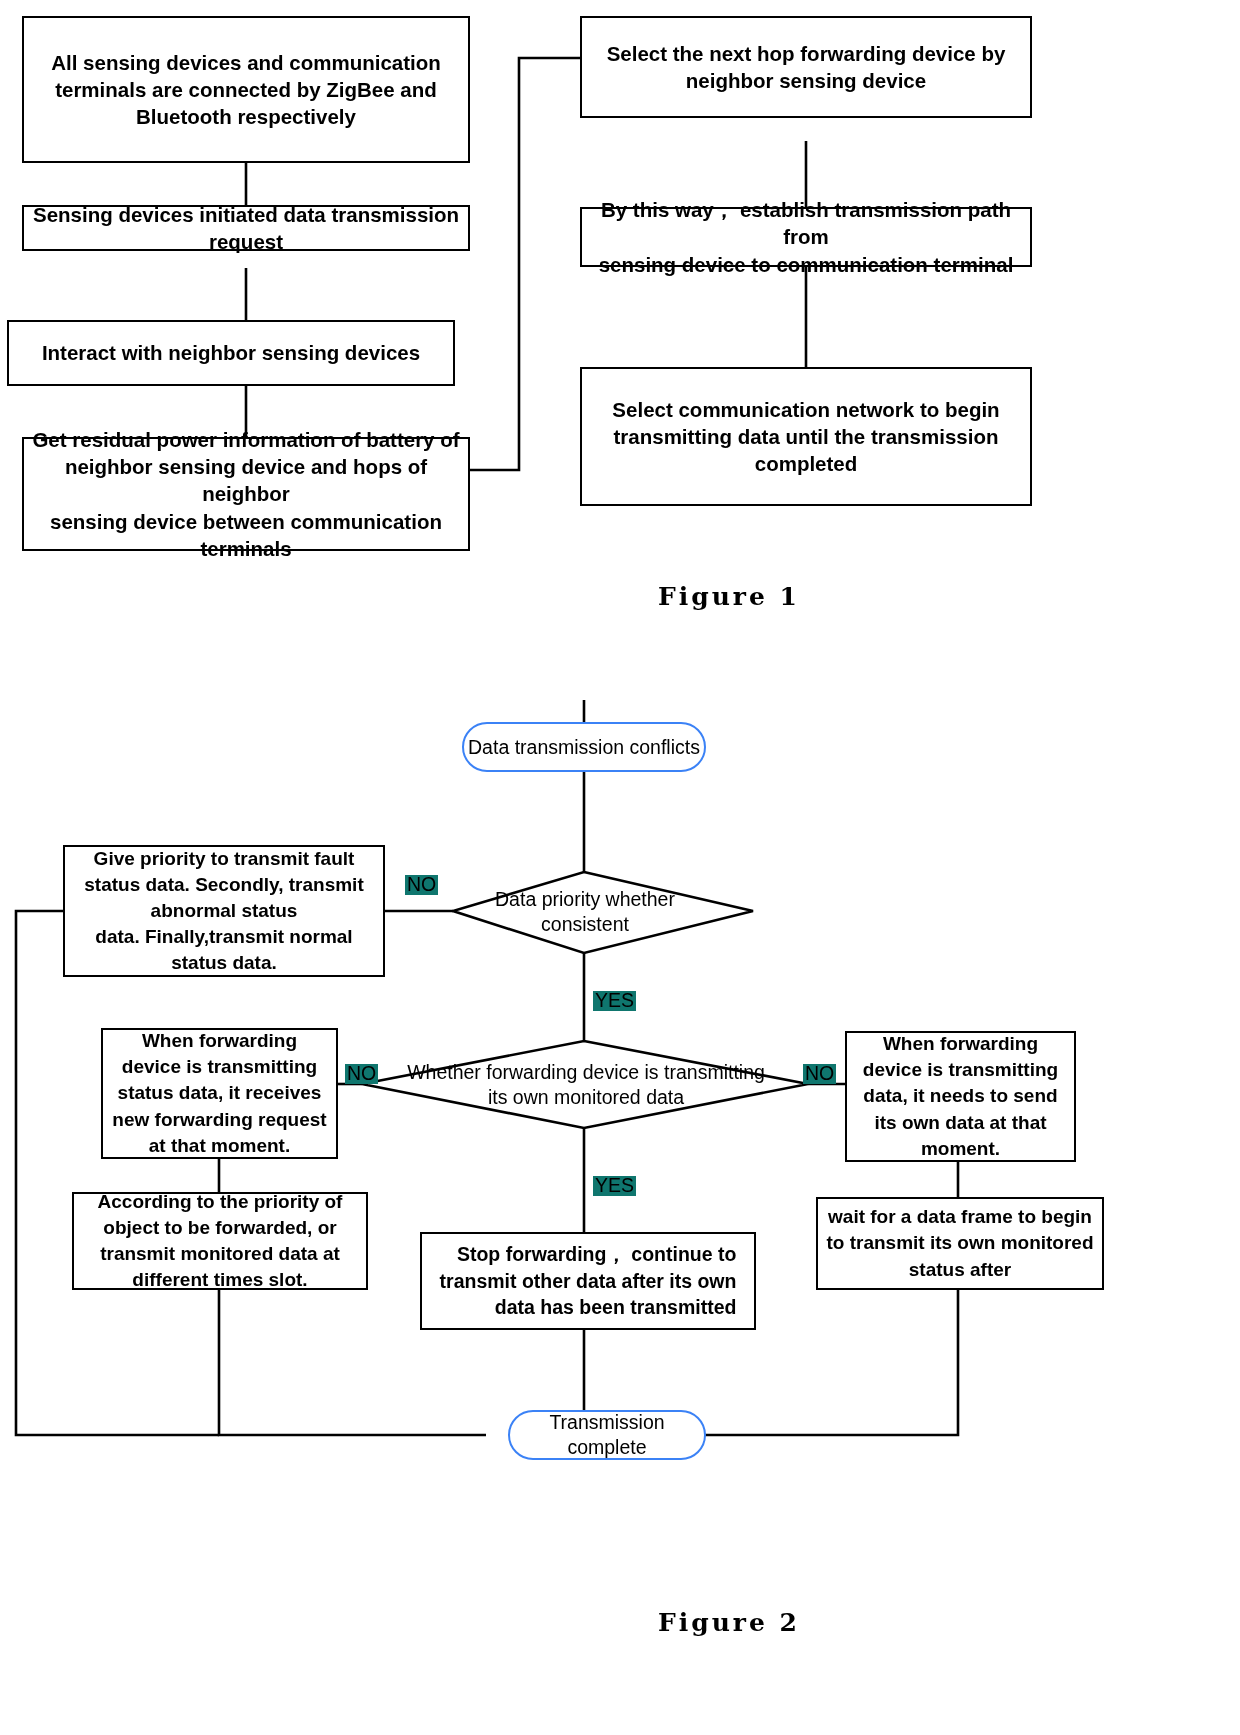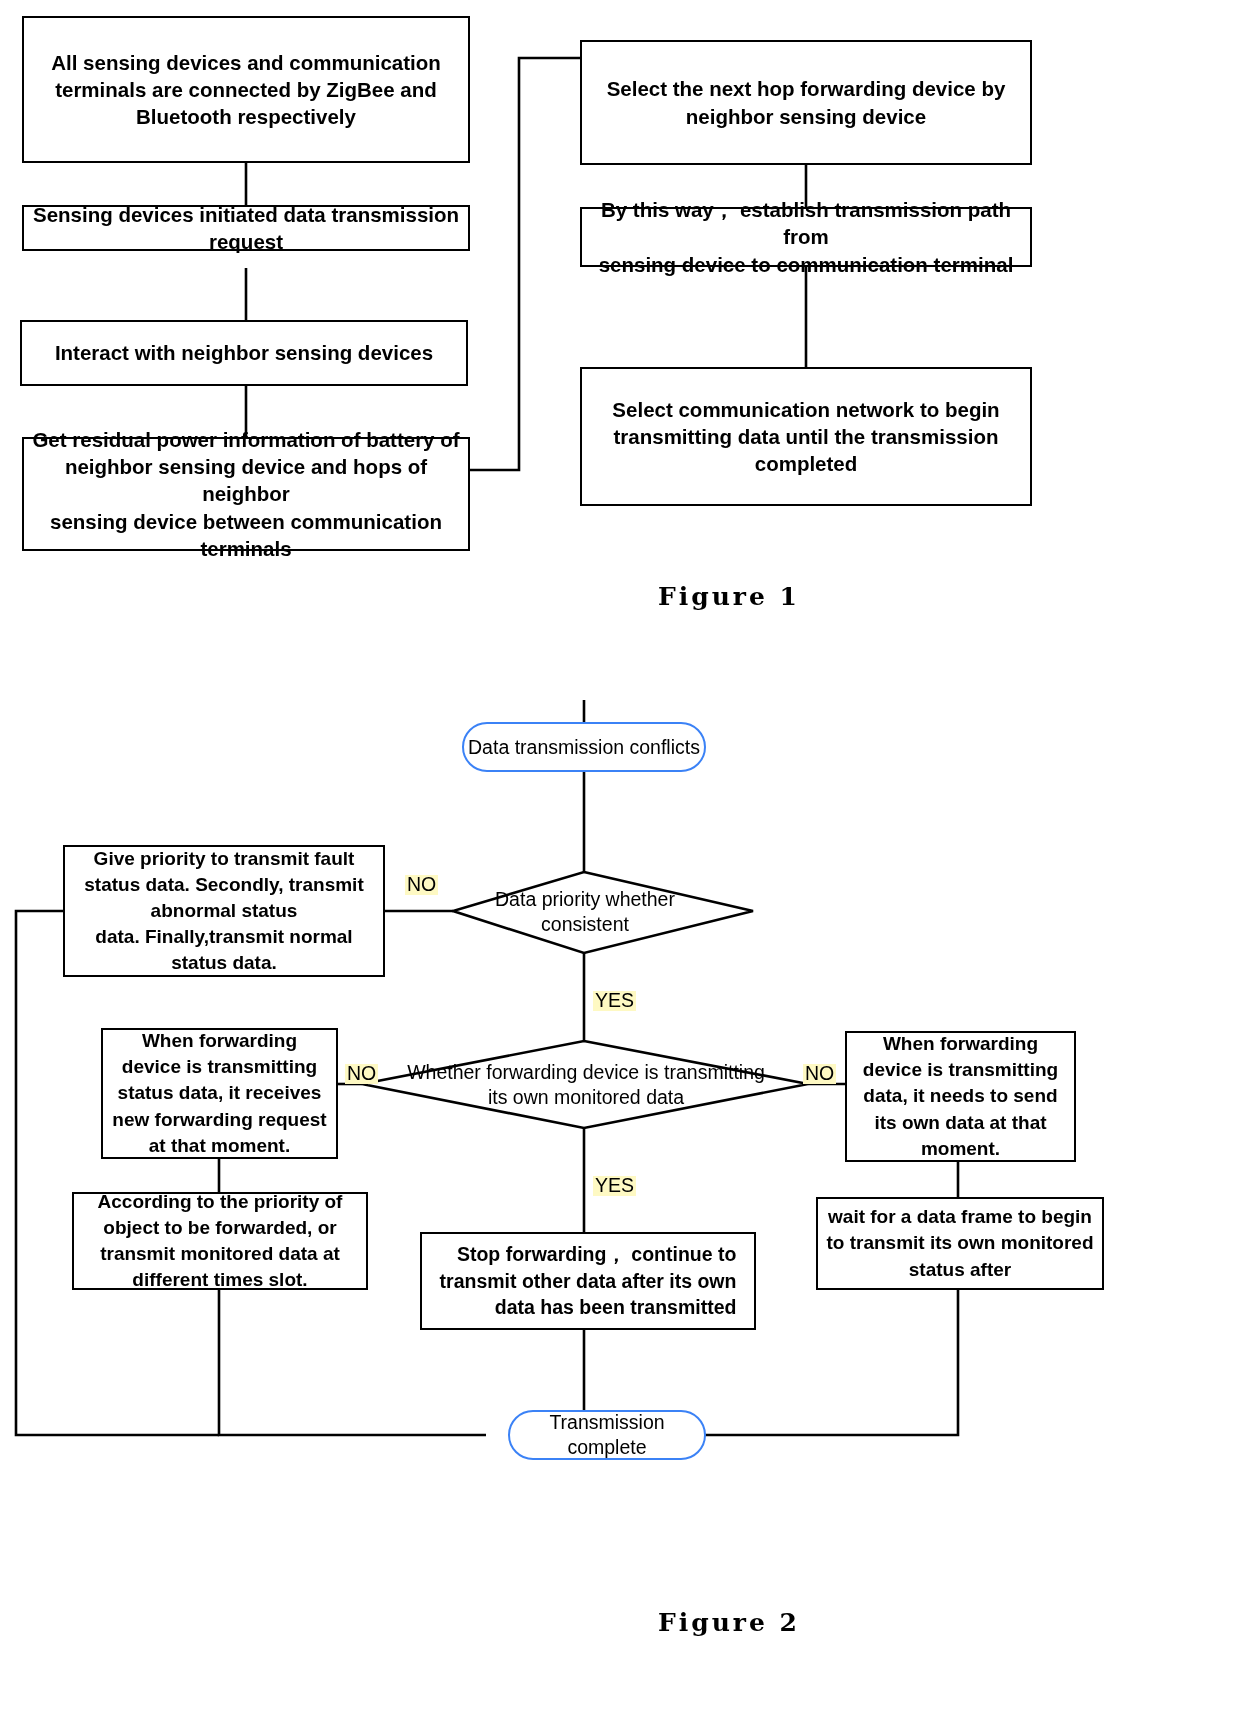--- a/index.html
+++ b/index.html
@@ -62,21 +62,21 @@
     align-items: center;
     justify-content: center;
     text-align: center;
     line-height: 1.3;
     z-index: 3;
     pointer-events: none;
   }
   .edge-label {
     position: absolute;
     z-index: 4;
-    background: #fef9c3;
+    background: #0f766e;
     padding: 0 2px;
     line-height: 1;
   }
   .caption {
     position: absolute;
     font-family: "DejaVu Serif", serif;
     letter-spacing: 3px;
     text-align: right;
     z-index: 3;
     font-weight: bold;
@@ -134,28 +134,28 @@
     </g>
   </svg>
 
   <div class="node f20" style="left:22px; top:16px; width:448px; height:147px;">All sensing devices and communication
 terminals are connected by ZigBee and
 Bluetooth respectively</div>
 
   <div class="node f20" style="left:22px; top:205px; width:448px; height:46px;">Sensing devices initiated data transmission
 request</div>
 
-  <div class="node f20" style="left:20px; top:320px; width:448px; height:66px;">Interact with neighbor sensing devices</div>
+  <div class="node f20" style="left:7px; top:320px; width:448px; height:66px;">Interact with neighbor sensing devices</div>
 
   <div class="node f20" style="left:22px; top:437px; width:448px; height:114px;">Get residual power information of battery of
 neighbor sensing device and hops of neighbor
 sensing device between communication
 terminals</div>
 
-  <div class="node f20" style="left:580px; top:16px; width:452px; height:125px;margin-top:24px;">Select the next hop forwarding device by
+  <div class="node f20" style="left:580px; top:16px; width:452px; height:102px;">Select the next hop forwarding device by
 neighbor sensing device</div>
 
   <div class="node f20" style="left:580px; top:207px; width:452px; height:60px;">By this way，  establish transmission path from
 sensing device to communication terminal</div>
 
   <div class="node f20" style="left:580px; top:367px; width:452px; height:139px;">Select communication network to begin
 transmitting data until the transmission
 completed</div>
 
   <div class="caption" style="left:400px; top:582px; width:400px; font-size:25px;">Figure 1</div>

